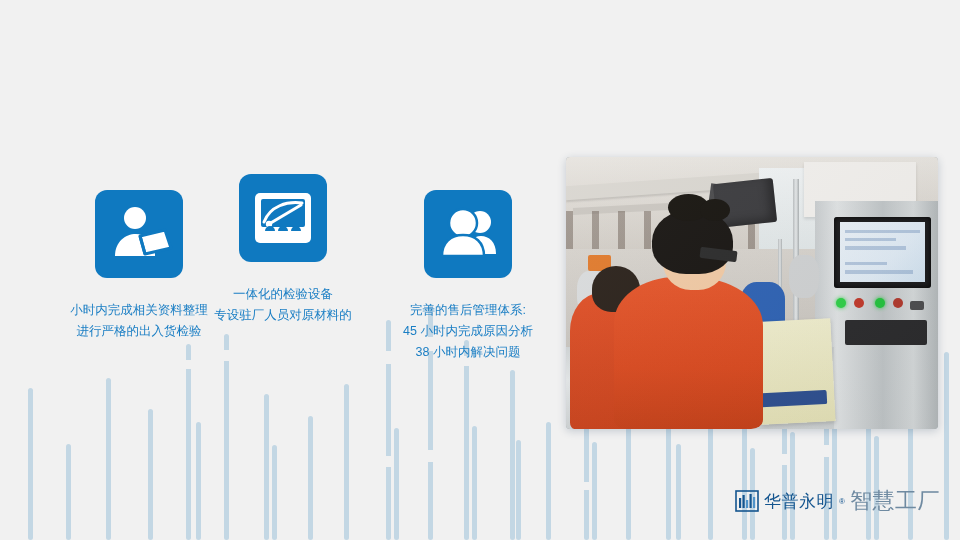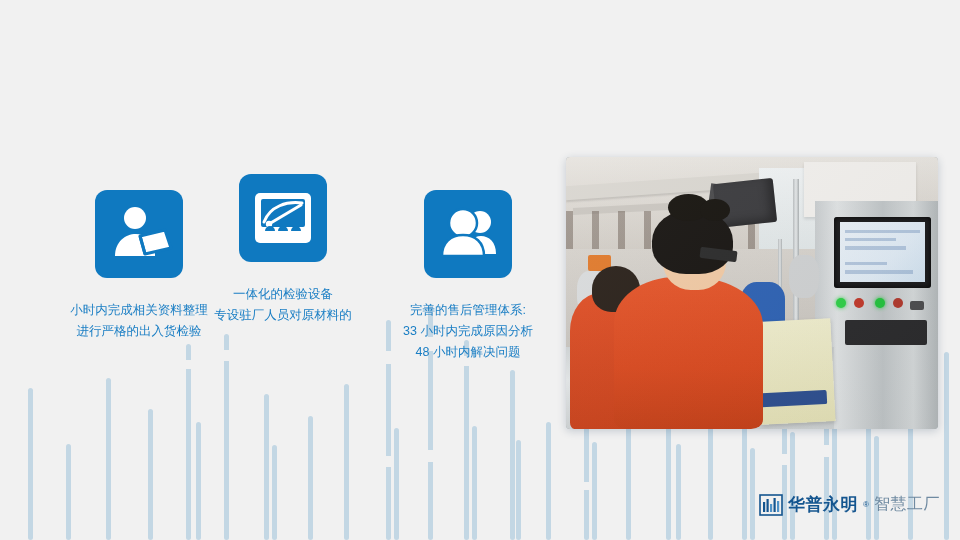--- a/index.html
+++ b/index.html
@@ -291,31 +291,31 @@
     right: 20px;
     bottom: 24px;
     display: flex;
     align-items: center;
     gap: 5px;
     z-index: 8;
   }
   #logo-mark { display: block; }
   .logo-main {
     font-size: 17px;
-    font-weight: bold;
+    font-weight: normal;
     color: #14558f;
     letter-spacing: 0.5px;
   }
   .logo-sup {
     font-size: 8px;
     color: #14558f;
     vertical-align: super;
   }
   .logo-sub {
-    font-size: 16px;
+    font-size: 22px;
     color: #6f8aa1;
     letter-spacing: 0.5px;
   }
 </style>
 </head>
 <body>
 
 <div id="slide">
 
   <div id="bars">
@@ -395,22 +395,22 @@
     <div class="icon-tile">
       <svg width="88" height="88" viewBox="0 0 88 88" aria-hidden="true">
         <circle cx="56" cy="32" r="11" fill="#ffffff"></circle>
         <path d="M42 64 C42 52 49 46 57 46 C65 46 72 52 72 64 Z" fill="#ffffff"></path>
         <circle cx="39" cy="33" r="14" fill="#ffffff" stroke="#0f79c0" stroke-width="2.5"></circle>
         <path d="M18 66 C18 52 27 45 39 45 C51 45 60 52 60 66 Z" fill="#ffffff" stroke="#0f79c0" stroke-width="2.5"></path>
       </svg>
     </div>
     <div class="caption">
       <span class="line">完善的售后管理体系:</span>
-      <span class="line">33 小时内完成原因分析</span>
-      <span class="line">48 小时内解决问题</span>
+      <span class="line">45 小时内完成原因分析</span>
+      <span class="line">38 小时内解决问题</span>
     </div>
   </div>
 
   <div id="photo-frame">
     <div id="photo">
       <div class="ph ceiling"></div>
       <div class="ph rail"></div>
       <div class="ph rail2"></div>
       <div class="ph hangers"></div>
       <div class="ph win"></div>

